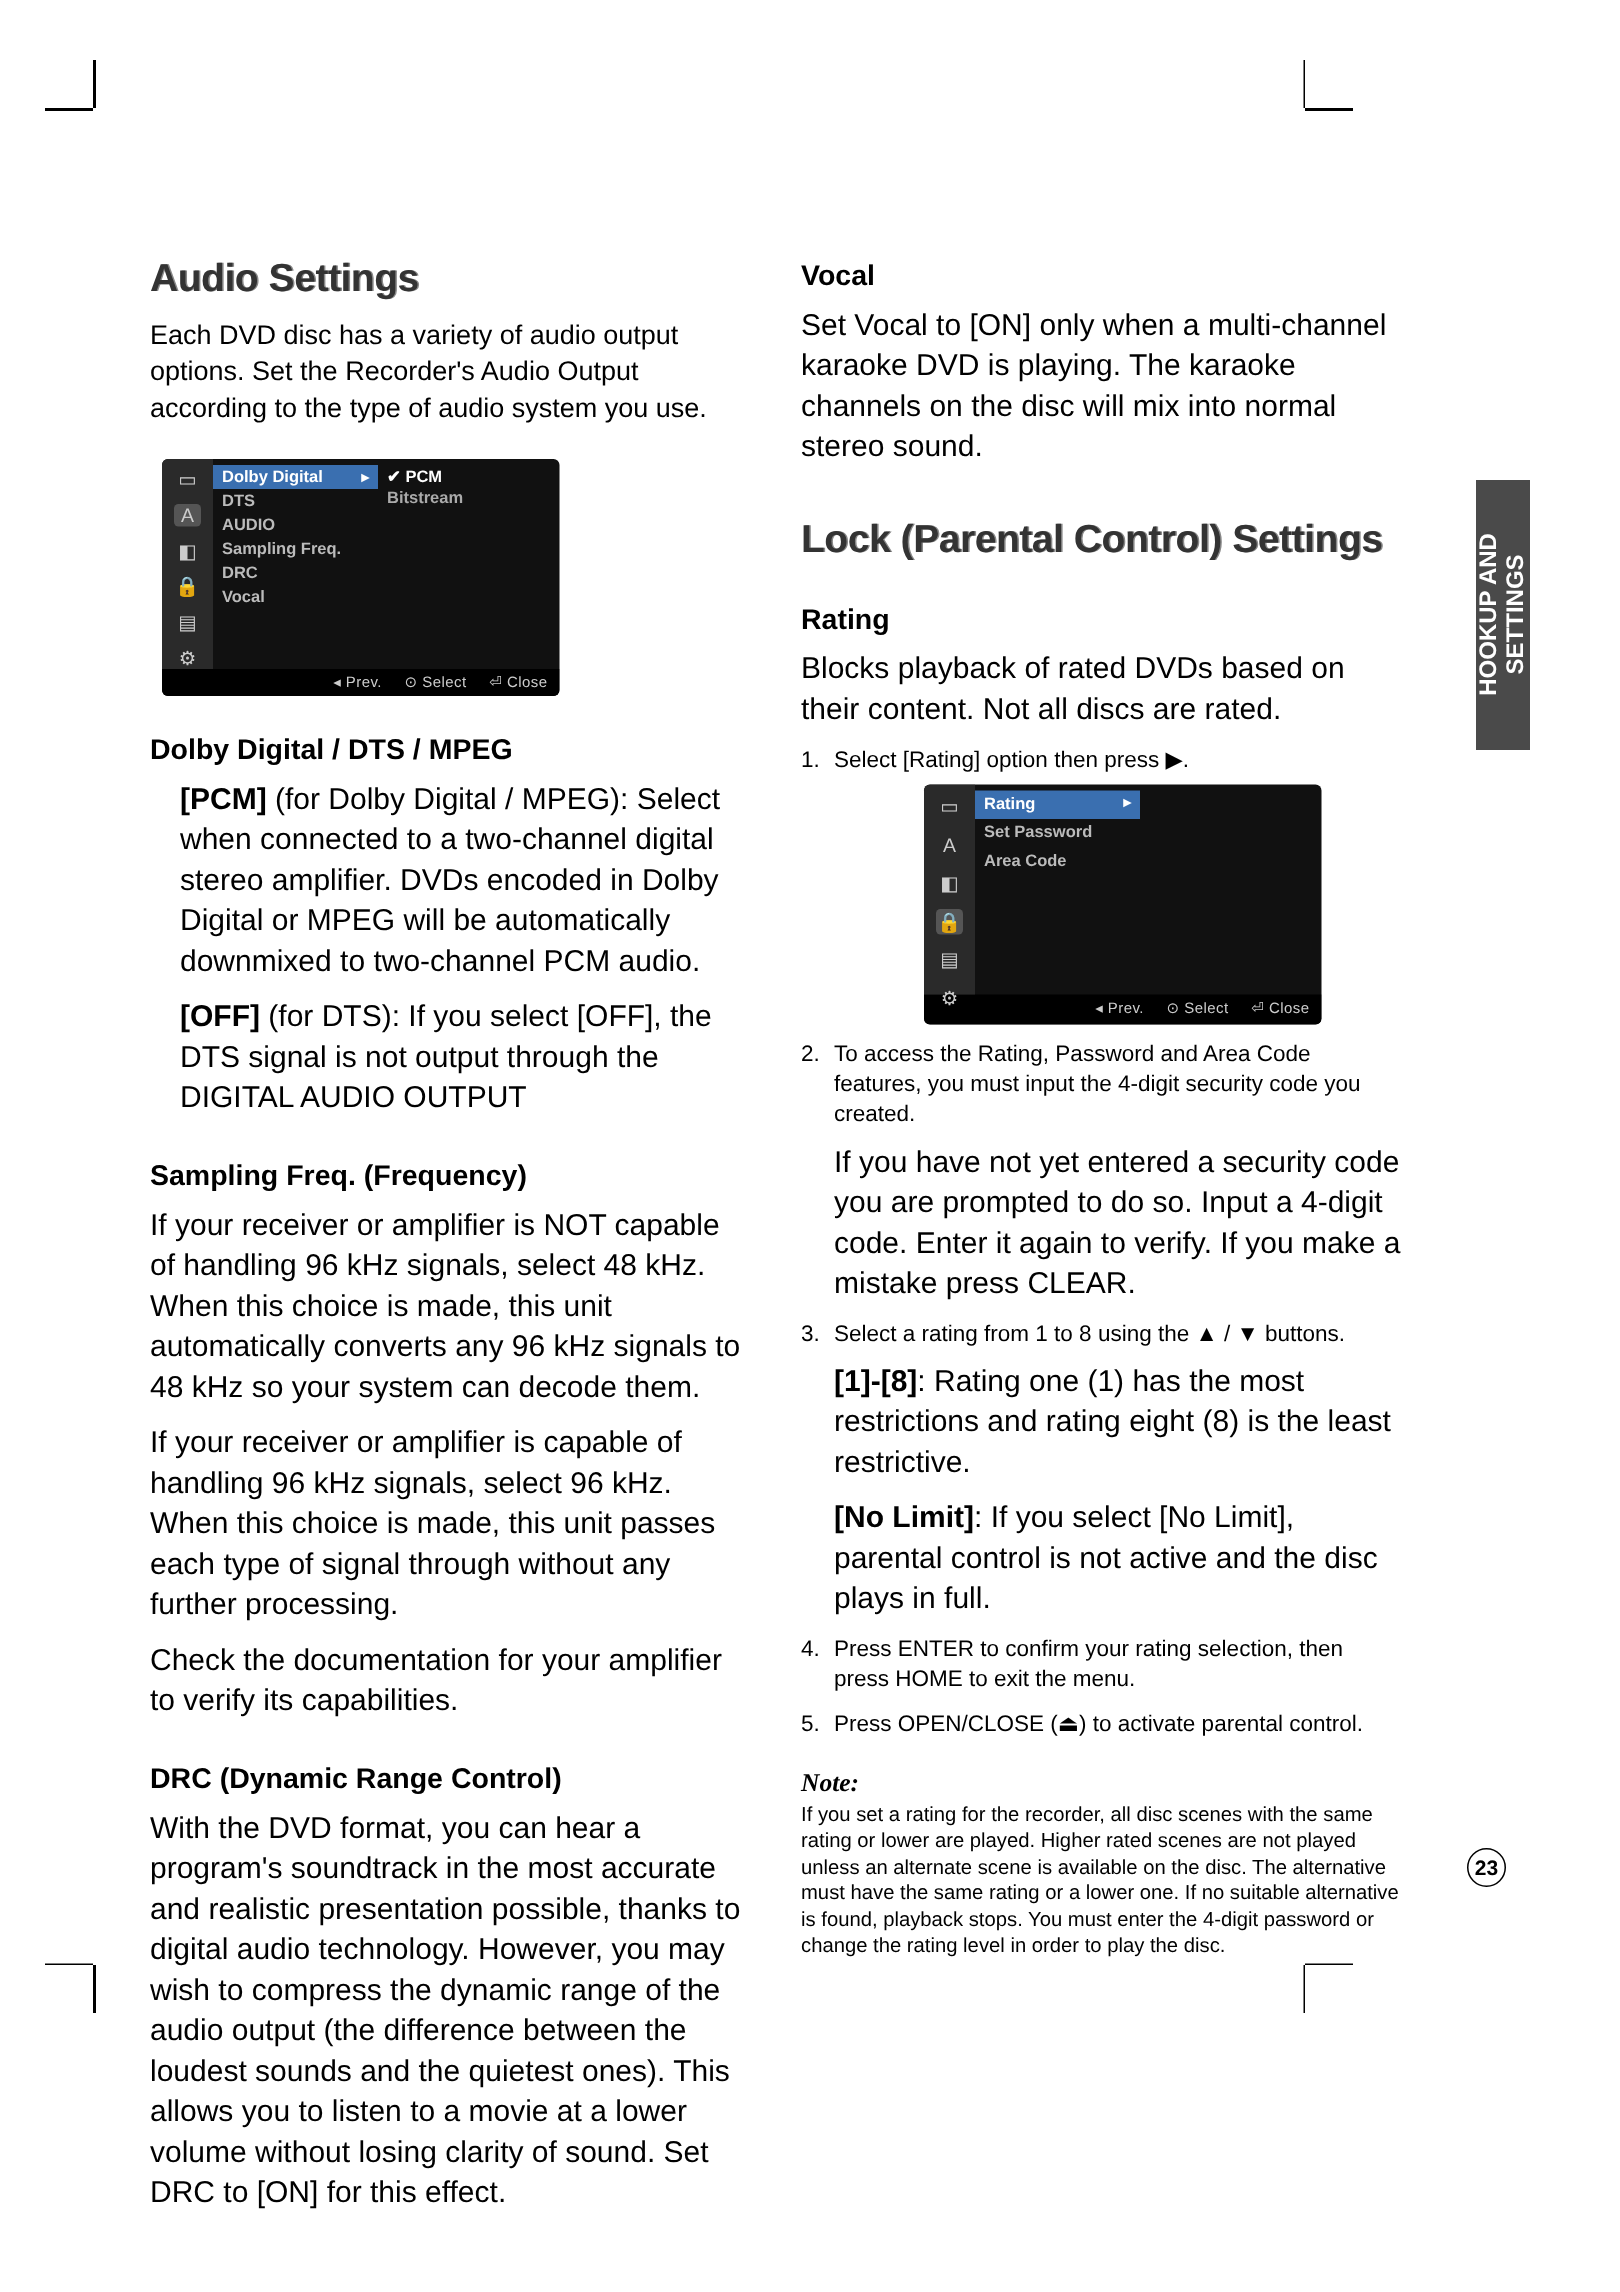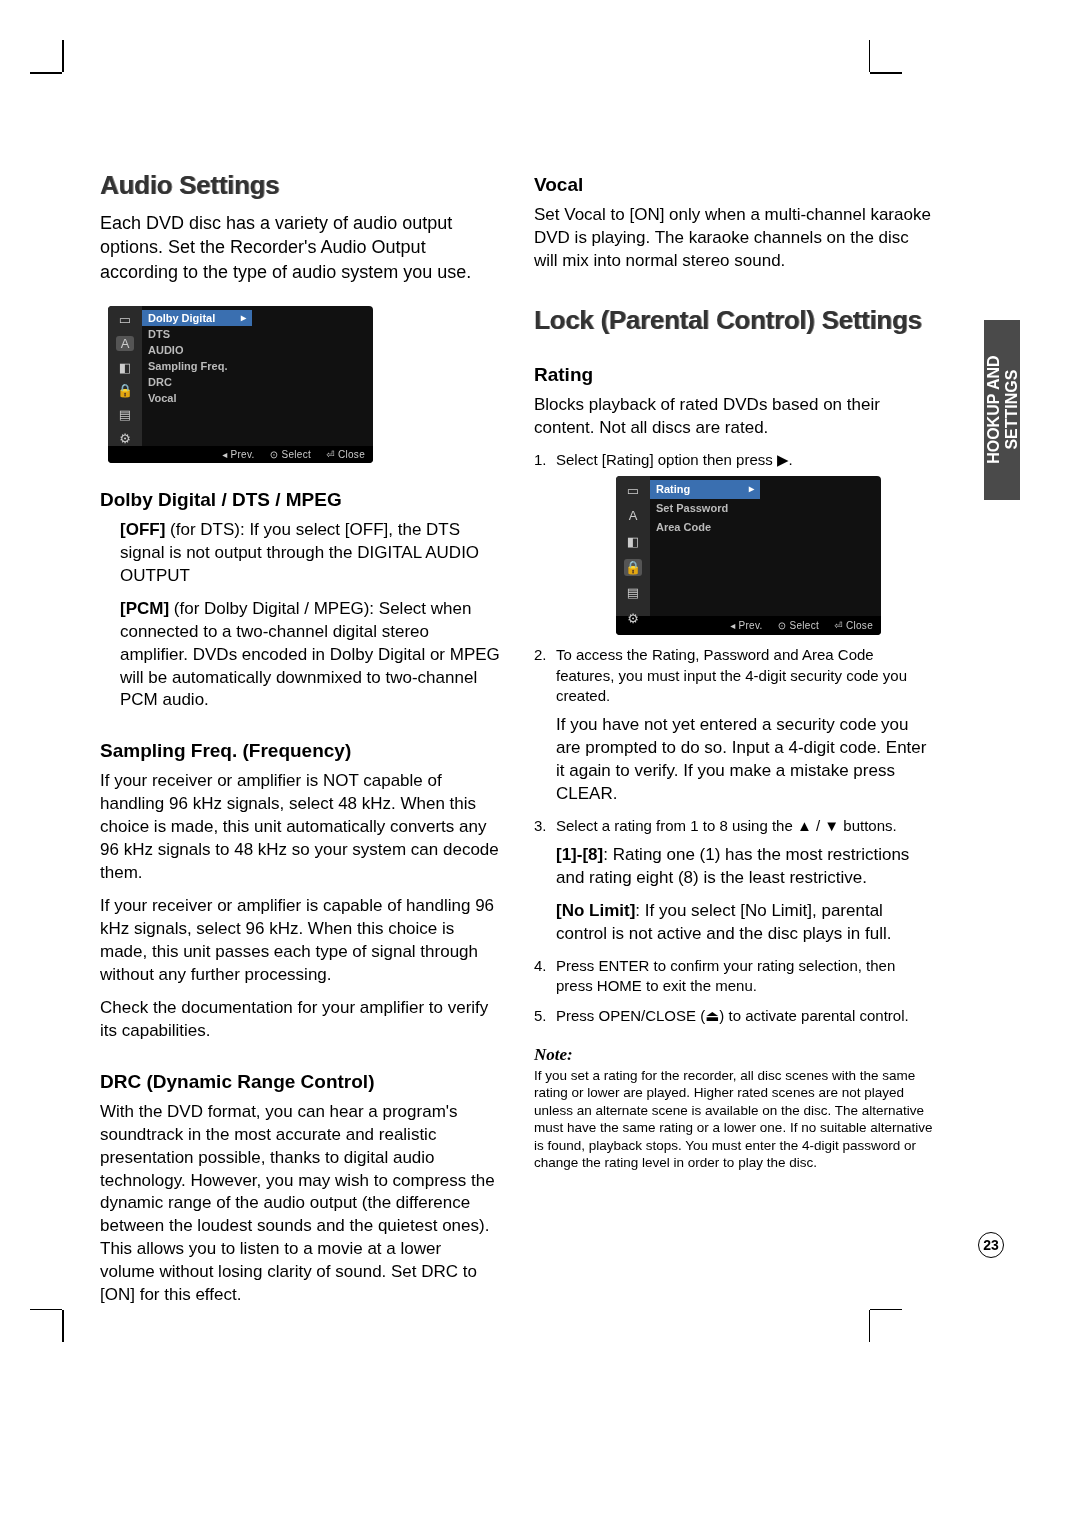--- a/index.html
+++ b/index.html
@@ -35,21 +35,21 @@
   .h2 {
     font-size: 19px;
     font-weight: bold;
     margin-top: 18px;
     margin-bottom: 8px;
   }
   .indent-block {
     padding-left: 20px;
   }
   .para {
-    font-size: 17px;
+    font-size: 20px;
     line-height: 1.35;
     margin-bottom: 10px;
   }
   .bold { font-weight: bold; }
   .note-h {
     font-style: italic;
     font-weight: bold;
     font-size: 17px;
     margin-top: 8px;
     margin-bottom: 2px;
@@ -226,32 +226,36 @@
             <div class="osd-row sel">
                 <span>Dolby Digital</span>
                 <span class="arrow">▸</span>
               </div>
             <div class="osd-row">DTS</div>
             <div class="osd-row">AUDIO</div>
             <div class="osd-row">Sampling Freq.</div>
             <div class="osd-row">DRC</div>
             <div class="osd-row">Vocal</div>
           </div>
+          <div class="osd-opts">
+            <div class="osd-opt active">PCM</div>
+            <div class="osd-opt">Bitstream</div>
+          </div>
         </div>
         <div class="osd-foot">
           <span>◂ Prev.</span><span class="sep"></span>
           <span>⊙ Select</span><span class="sep"></span>
           <span>⏎ Close</span>
         </div>
       </div>
 
       <div class="h2">Dolby Digital / DTS / MPEG</div>
       <div class="indent-block">
+        <p class="para"><span class="bold">[PCM]</span><span> (for Dolby Digital / MPEG): Select when connected to a two-channel digital stereo amplifier. DVDs encoded in Dolby Digital or MPEG will be automatically downmixed to two-channel PCM audio.</span></p>
         <p class="para"><span class="bold">[OFF]</span><span> (for DTS): If you select [OFF], the DTS signal is not output through the DIGITAL AUDIO OUTPUT</span></p>
-        <p class="para"><span class="bold">[PCM]</span><span> (for Dolby Digital / MPEG): Select when connected to a two-channel digital stereo amplifier. DVDs encoded in Dolby Digital or MPEG will be automatically downmixed to two-channel PCM audio.</span></p>
       </div>
 
       <div class="h2">Sampling Freq. (Frequency)</div>
       <p class="para">If your receiver or amplifier is NOT capable of handling 96 kHz signals, select 48 kHz. When this choice is made, this unit automatically converts any 96 kHz signals to 48 kHz so your system can decode them.</p>
       <p class="para">If your receiver or amplifier is capable of handling 96 kHz signals, select 96 kHz. When this choice is made, this unit passes each type of signal through without any further processing.</p>
       <p class="para">Check the documentation for your amplifier to verify its capabilities.</p>
 
       <div class="h2">DRC (Dynamic Range Control)</div>
       <p class="para">With the DVD format, you can hear a program's soundtrack in the most accurate and realistic presentation possible, thanks to digital audio technology. However, you may wish to compress the dynamic range of the audio output (the difference between the loudest sounds and the quietest ones). This allows you to listen to a movie at a lower volume without losing clarity of sound. Set DRC to [ON] for this effect.</p>
     </div>

